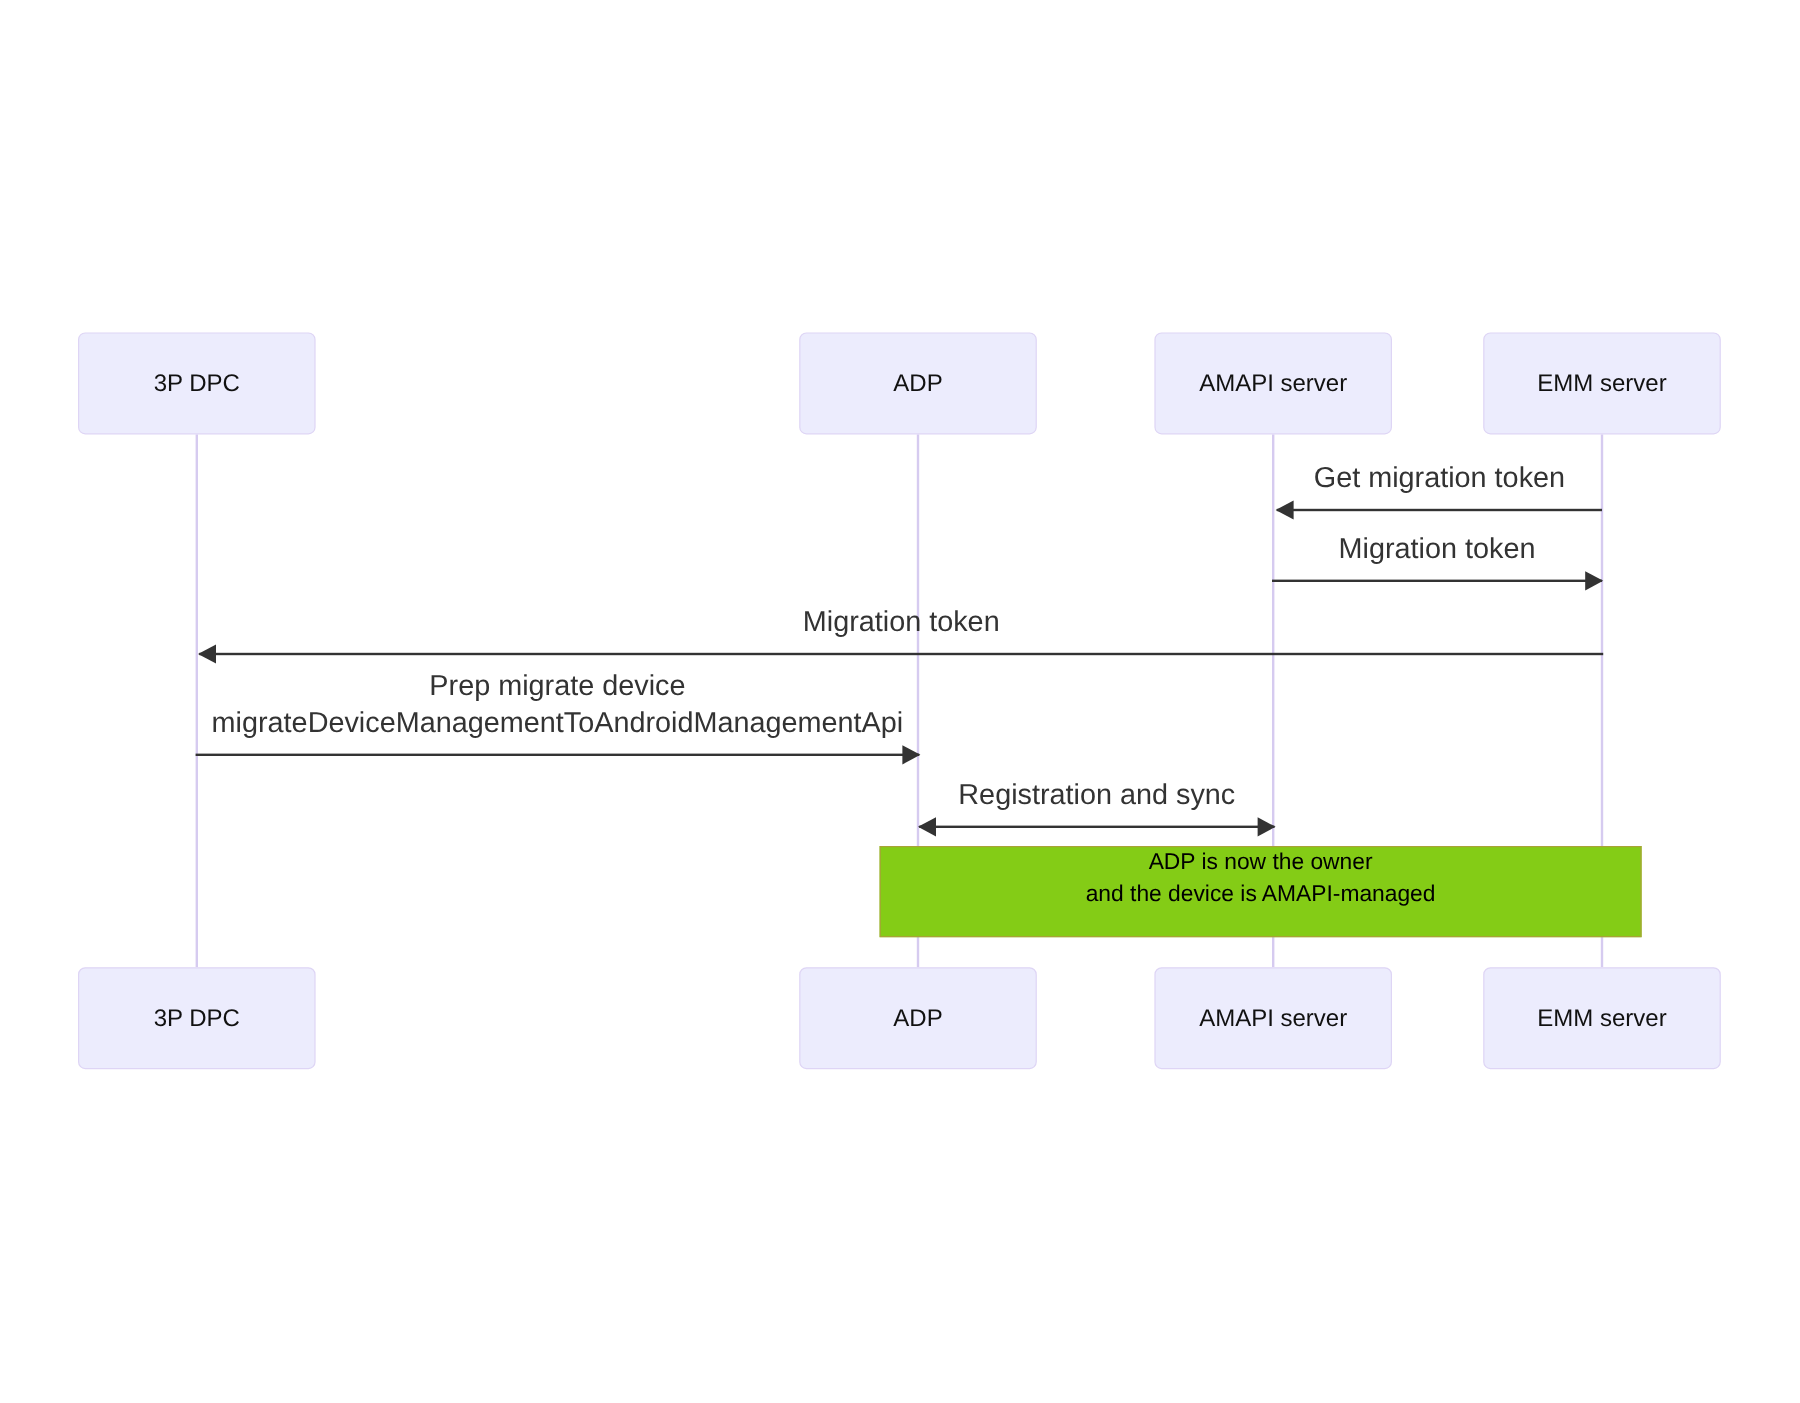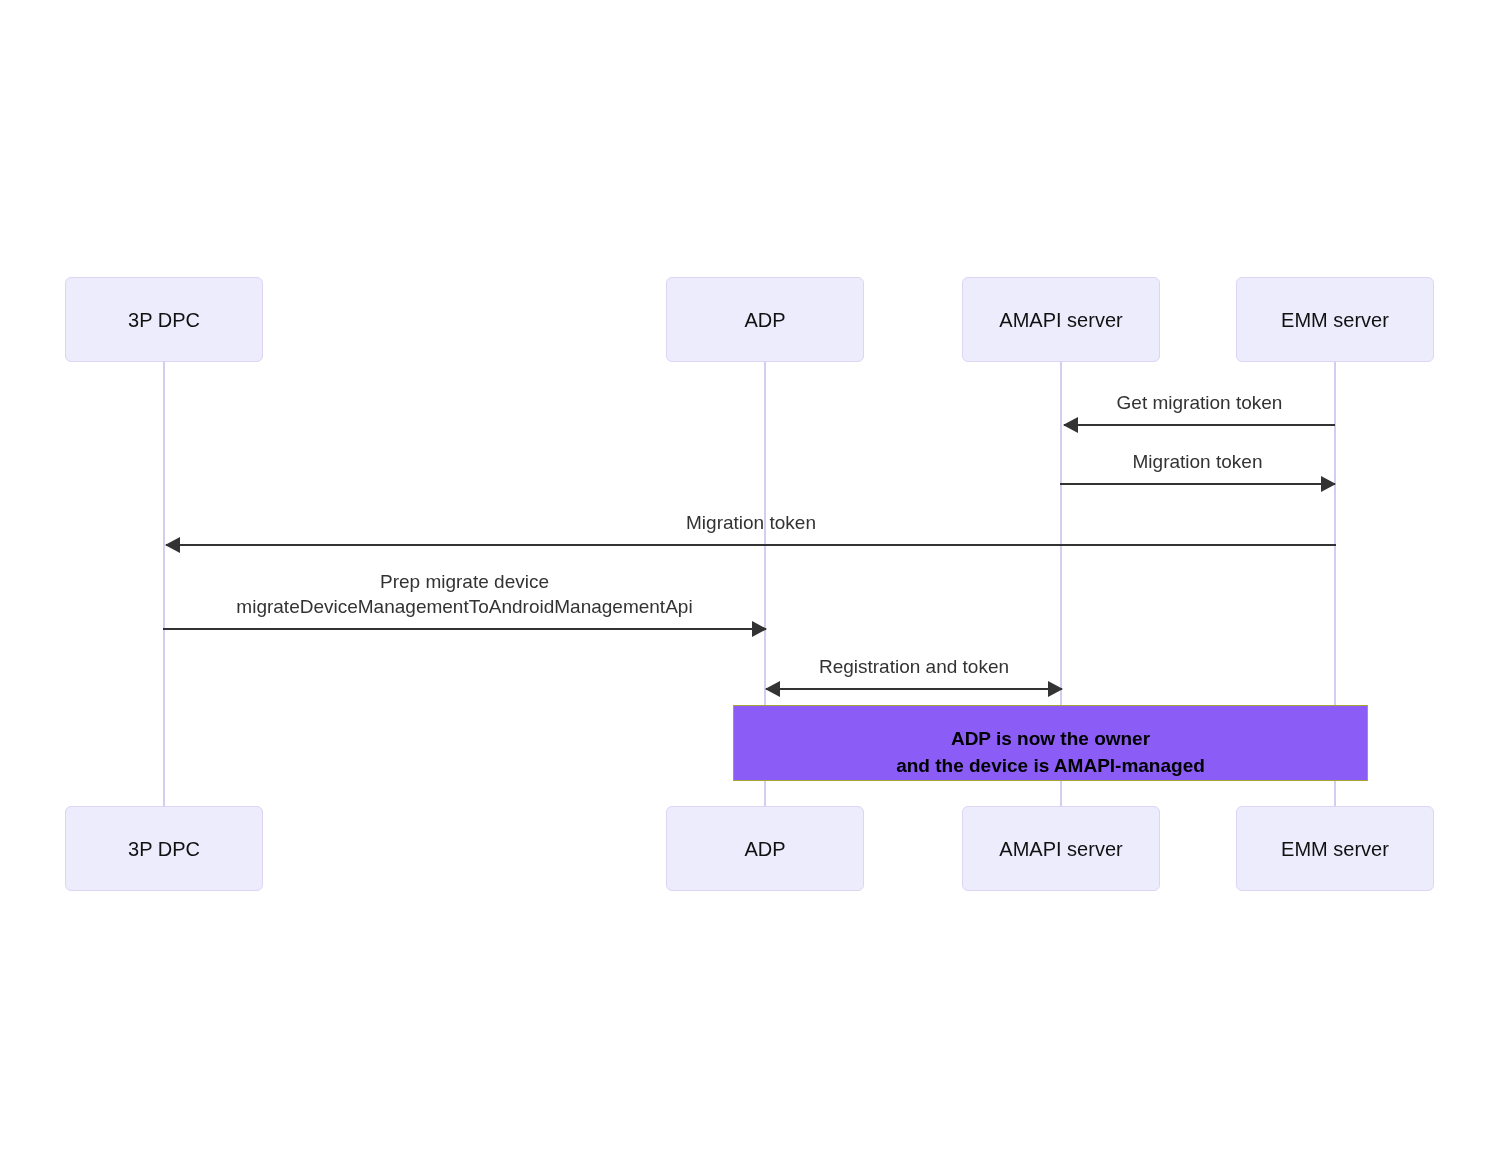--- a/index.html
+++ b/index.html
@@ -68,34 +68,33 @@
   .arrowhead.left {
     left: -1px;
     border-right: 15px solid #333333;
   }
   .msg-label {
     position: absolute;
     width: 100%;
     bottom: 9px;
     left: 0;
     text-align: center;
-    font-size: 19px;
+    font-size: 24px;
     color: #333333;
     line-height: 1.32;
     white-space: pre-line;
   }
   .note {
     position: absolute;
     box-sizing: border-box;
-    background: #8b5cf6;
+    background: #84cc16;
     border: 1px solid #a8a337;
     display: flex;
-    align-items: flex-end;
+    align-items: flex-start;
     justify-content: center;
-    font-weight: bold;
   }
   .note-text {
     font-size: 19px;
     color: #000000;
     text-align: center;
     line-height: 1.42;
     white-space: pre-line;
   }
 </style>
 </head>
@@ -143,21 +142,21 @@
     <div class="msg-line"></div>
     <div class="arrowhead right"></div>
     <div class="msg-label">Prep migrate device
 migrateDeviceManagementToAndroidManagementApi</div>
   </div>
 
   <div class="msg" style="left:766px; top:688px; width:296px;">
     <div class="msg-line"></div>
     <div class="arrowhead left"></div>
     <div class="arrowhead right"></div>
-    <div class="msg-label">Registration and token</div>
+    <div class="msg-label">Registration and sync</div>
   </div>
 
   <div class="note" style="left:733px; top:705px; width:635px; height:76px;">
     <span class="note-text">ADP is now the owner
 and the device is AMAPI-managed</span>
   </div>
 
   <div class="actor-box" style="left:65px; top:806px; width:198px; height:85px;">
     <span class="actor-label">3P DPC</span>
   </div>

